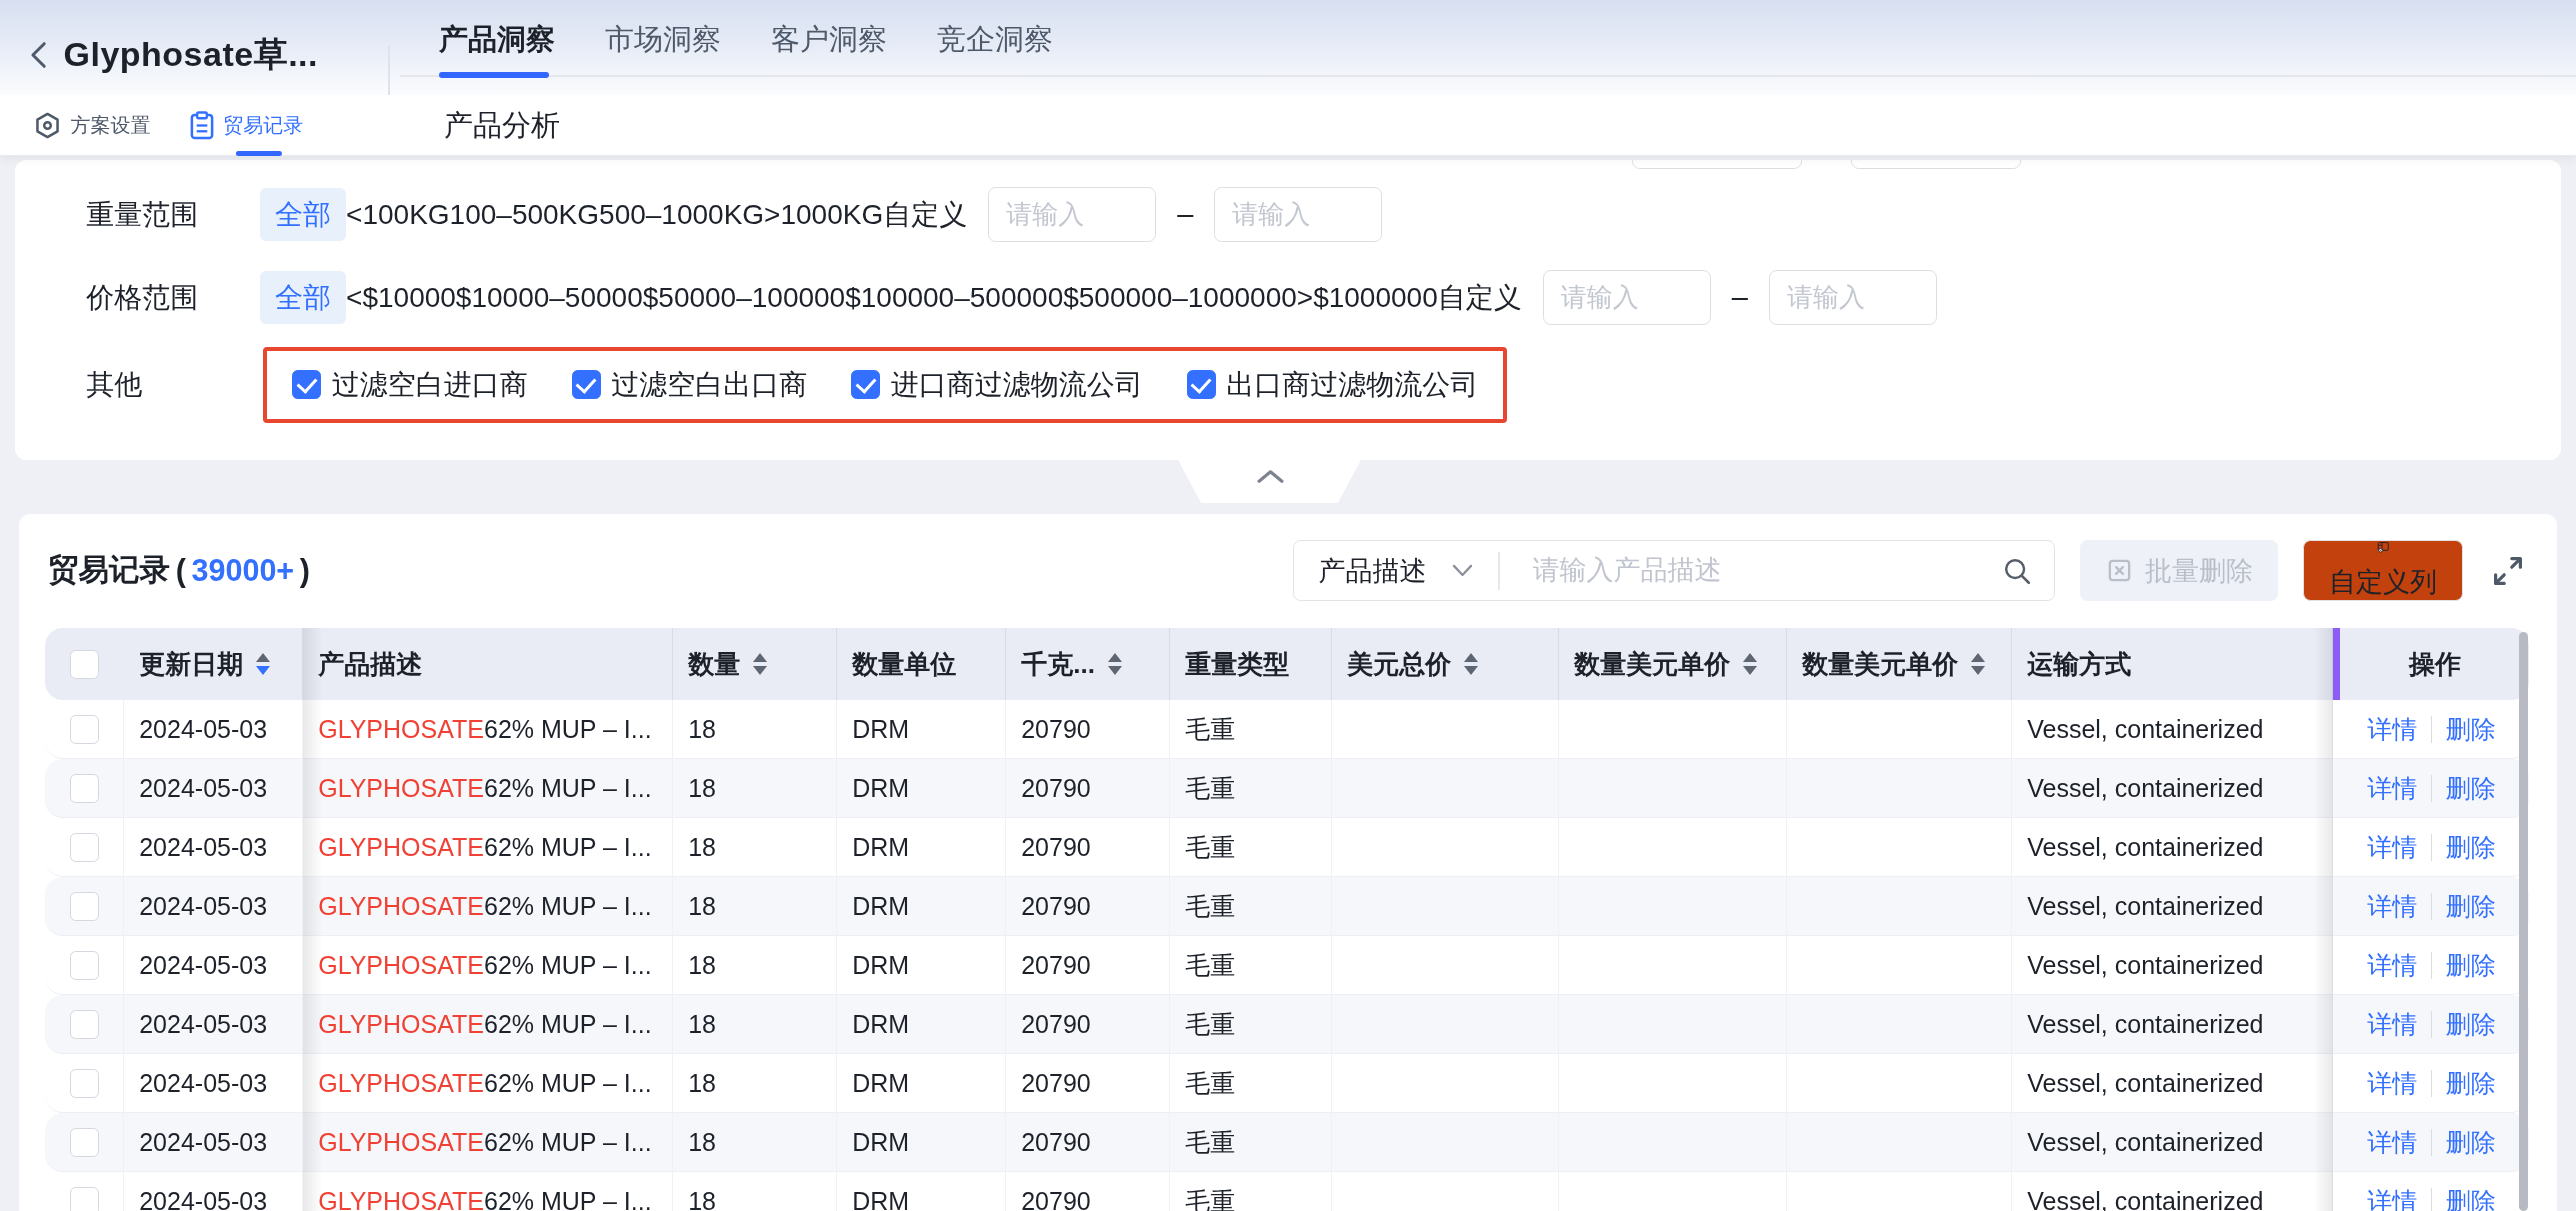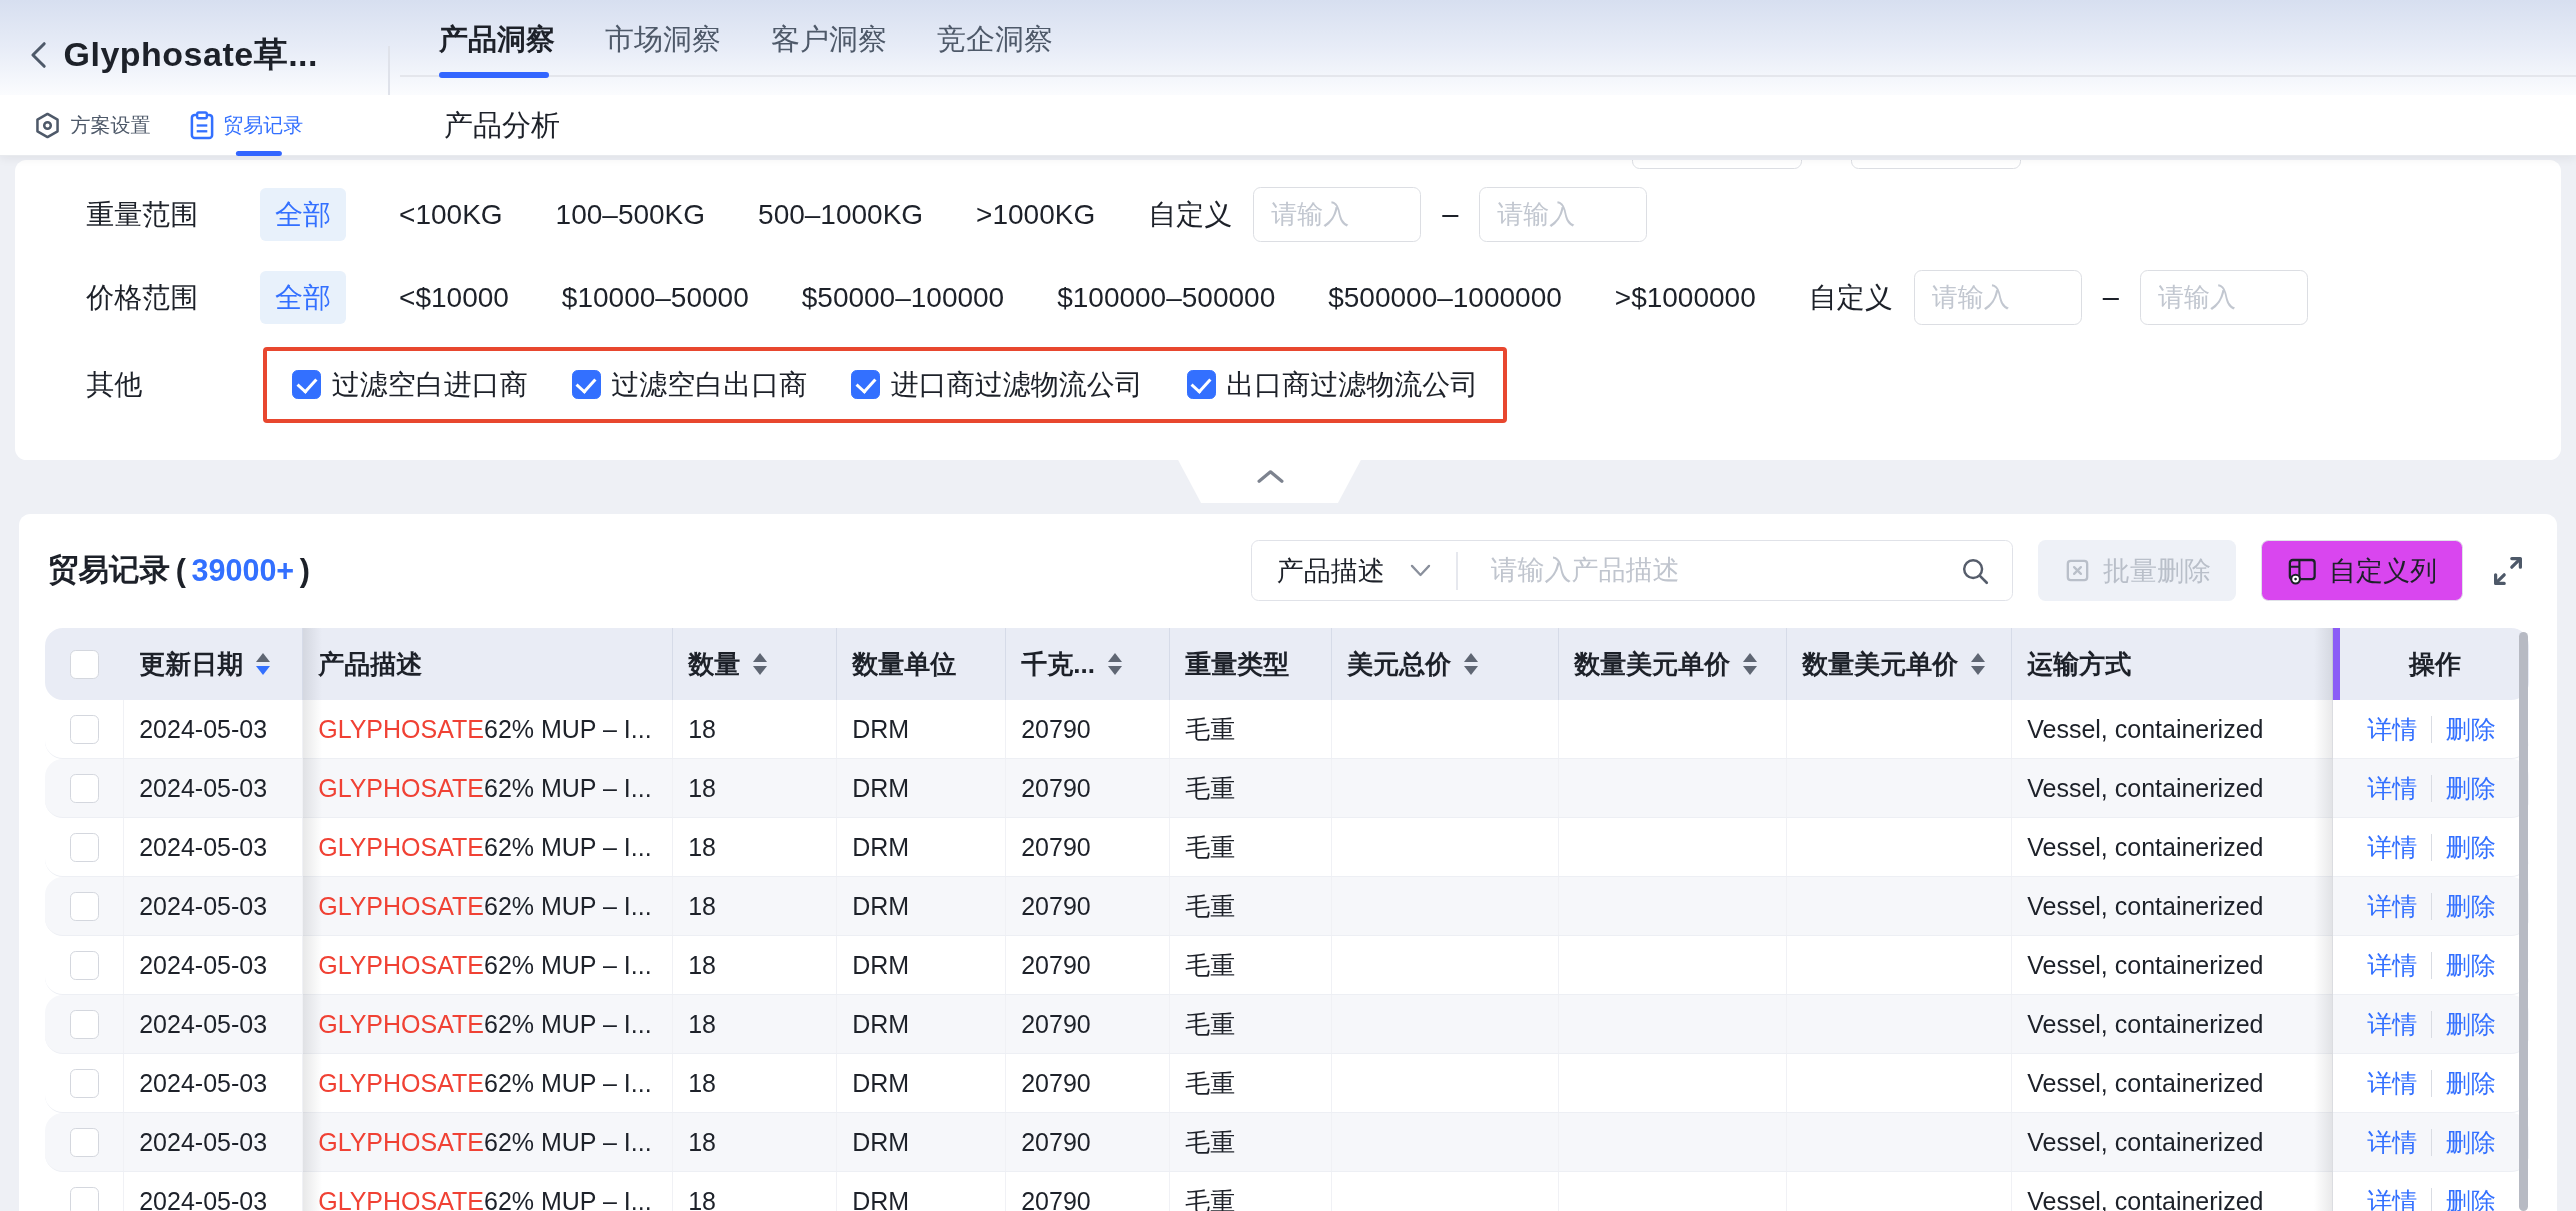--- a/index.html
+++ b/index.html
@@ -27,21 +27,21 @@
   .subtab { position:absolute; left:444px; top:0; height:61px; display:flex; align-items:center; font-size:29px; color:#1d2129; cursor:pointer; }
 
   
   .filter-card { position:absolute; left:15.2px; top:160px; width:2546px; height:300px;
     background:#fff; border-radius:11.4px; overflow:hidden; z-index:10; padding-top:13.3px; }
   .cutbox { position:absolute; top:-50px; height:59px; border:1.9px solid #dcdee3; border-radius:7.6px; background:#fff; }
   .cutbox.b1 { left:1617px; width:170px; }
   .cutbox.b2 { left:1836px; width:170px; }
   .frow { display:flex; align-items:center; height:83px; padding-left:71px; }
   .flabel { width:143px; font-size:28px; color:#1d2129; flex:none; }
-  .fopts { display:flex; align-items:center; gap:53px; margin-left:30.5px; font-size:28px; color:#1d2129; }
+  .fopts { display:flex; align-items:center; margin-left:30.5px; font-size:28px; color:#1d2129; }
   .fopt { cursor:pointer; white-space:nowrap; }
   .fopt.active { background:#e8f1fb; color:#3370ff; padding:7.6px 15.2px; border-radius:5.7px; }
   .fcustom { display:flex; align-items:center; gap:21px; }
   .finput { width:168px; height:55px; border:1.9px solid #dcdee3; border-radius:7.6px; background:#fff;
     font-size:26px; color:#1d2129; padding:0 17px; outline:none; }
   .finput::placeholder { color:#c2c7d0; }
   .fdash { font-size:29px; color:#1d2129; }
   .other-row { height:91px; }
   .red-box { display:flex; align-items:center; gap:44px; margin-left:34px; height:76px;
     border:4.8px solid #e8472f; border-radius:4px; padding:0 25px; }
@@ -65,21 +65,21 @@
   .head-tools { margin-left:auto; margin-right:29px; display:flex; align-items:center; gap:25px; }
   .search-group { display:flex; align-items:center; width:762px; height:61px; border:1.9px solid #e0e2e8; border-radius:7.6px; background:#fff; }
   .sel-part { display:flex; align-items:center; gap:25px; padding:0 25px; cursor:pointer; }
   .sel-label { font-size:27px; color:#1d2129; white-space:nowrap; }
   .sg-div { width:1.9px; height:38px; background:#e6e8ee; }
   .search-input { flex:1; border:none; outline:none; font-size:27px; color:#1d2129; padding:0 33px; min-width:0; background:transparent; }
   .search-input::placeholder { color:#c0c5ce; }
   .search-icon-wrap { padding-right:21px; display:flex; align-items:center; cursor:pointer; }
   .btn { height:61px; display:flex; align-items:center; gap:11.4px; padding:0 25px; border-radius:7.6px; font-size:27px; cursor:pointer; white-space:nowrap; }
   .btn.disabled { background:#eef1f7; color:#b9bfc9; cursor:not-allowed; }
-  .btn.outline { background:#d946ef; border:1.9px solid #e0e2e8; color:#1d2129; }
+  .btn.outline { background:#c2410c; border:1.9px solid #e0e2e8; color:#1d2129;flex-direction:column; }
   .expand-wrap { display:flex; align-items:center; cursor:pointer; }
 
   
   .table-wrap { position:absolute; left:26px; top:114px; width:2484px; }
   .trow { display:grid; grid-template-columns:79px 179px 370px 164px 169px 164px 162px 227px 228px 225px 321px 197px;border-radius:18px; }
   .thead-row { height:72px; background:#e9ecf5; }
   .hcell { display:flex; align-items:center; padding-left:15.2px; font-size:26px; font-weight:bold; color:#1d2129;
     border-right:1px solid #d6dbe8; position:relative; }
   .hcell:first-child,.hcell:last-child { border-right:none; justify-content:center; padding-left:0; }
   .hcell:last-child { border-left:7px solid #8b5cf6; }

